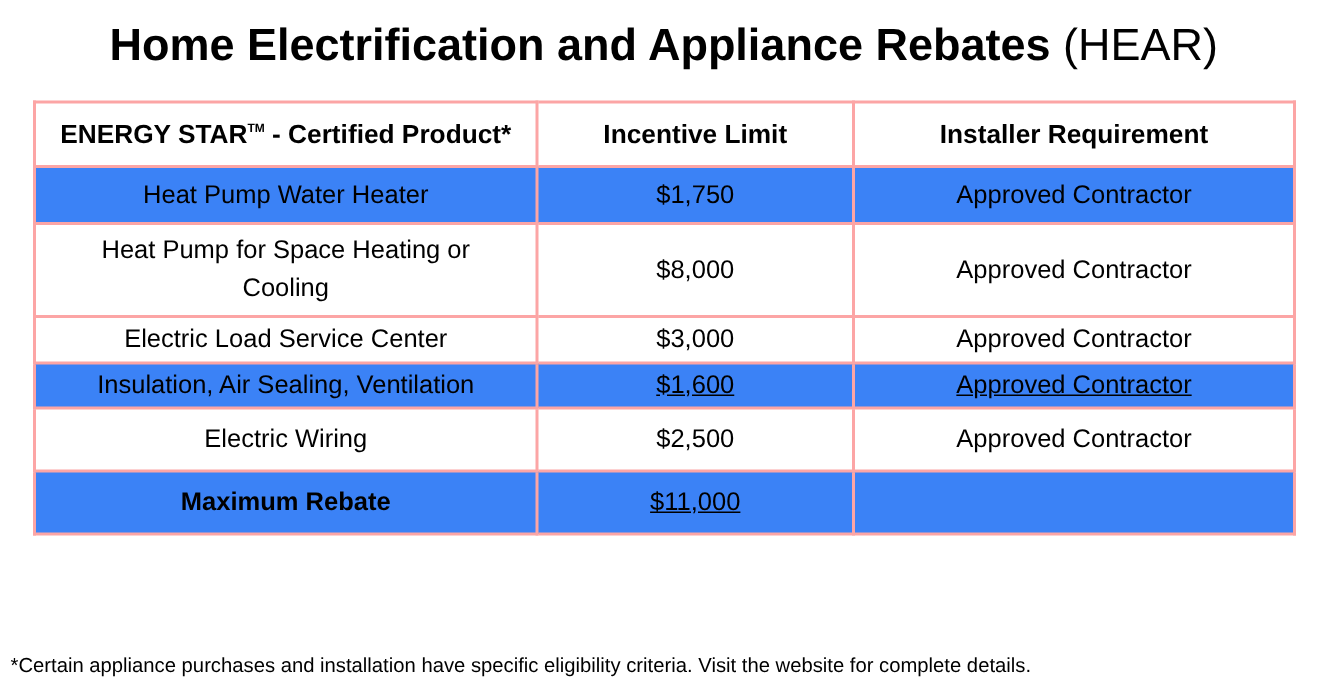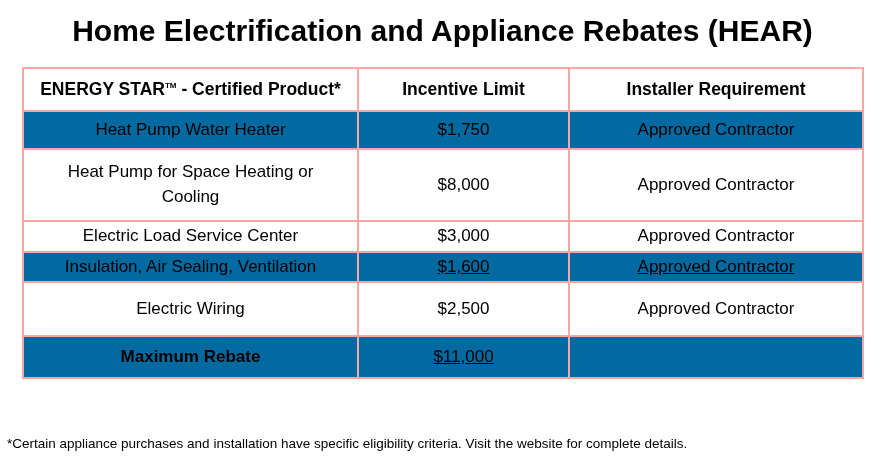--- a/index.html
+++ b/index.html
@@ -21,21 +21,21 @@
     position: absolute;
     top: 14px;
     left: 0;
     width: 885px;
     text-align: center;
     font-size: 30px;
     font-weight: bold;
     white-space: nowrap;
   }
   .title .title-normal {
-    font-weight: bold;
+    font-weight: normal;
   }
   table.hear-table {
     position: absolute;
     left: 22px;
     top: 67px;
     width: 840px;
     border-collapse: collapse;
     table-layout: fixed;
   }
   table.hear-table td,
@@ -45,28 +45,28 @@
     vertical-align: middle;
     font-size: 17px;
     padding: 2px 6px;
     line-height: 1.45;
     background: #ffffff;
   }
   table.hear-table th {
     font-weight: bold;
     font-size: 17.5px;
   }
-  tr.shaded td { background: #0369a1; }
+  tr.shaded td { background: #3b82f6; }
   tr.hdr   { height: 43px; }
   tr.r1    { height: 38px; }
-  tr.r2    { height: 72px; }
+  tr.r2    { height: 62px; }
   tr.r3    { height: 62px; }
   tr.r4    { height: 22px; }
   tr.r5    { height: 22px; text-decoration: underline; }
-  tr.r6    { height: 54px; }
+  tr.r6    { height: 42px; }
   tr.r7    { height: 42px; text-decoration: underline; }
   td .wrap {
     display: inline-block;
     max-width: 302px;
   }
   .bold-cell { font-weight: bold; }
   sup.tm {
     font-size: 8px;
     vertical-align: super;
     line-height: 0;

